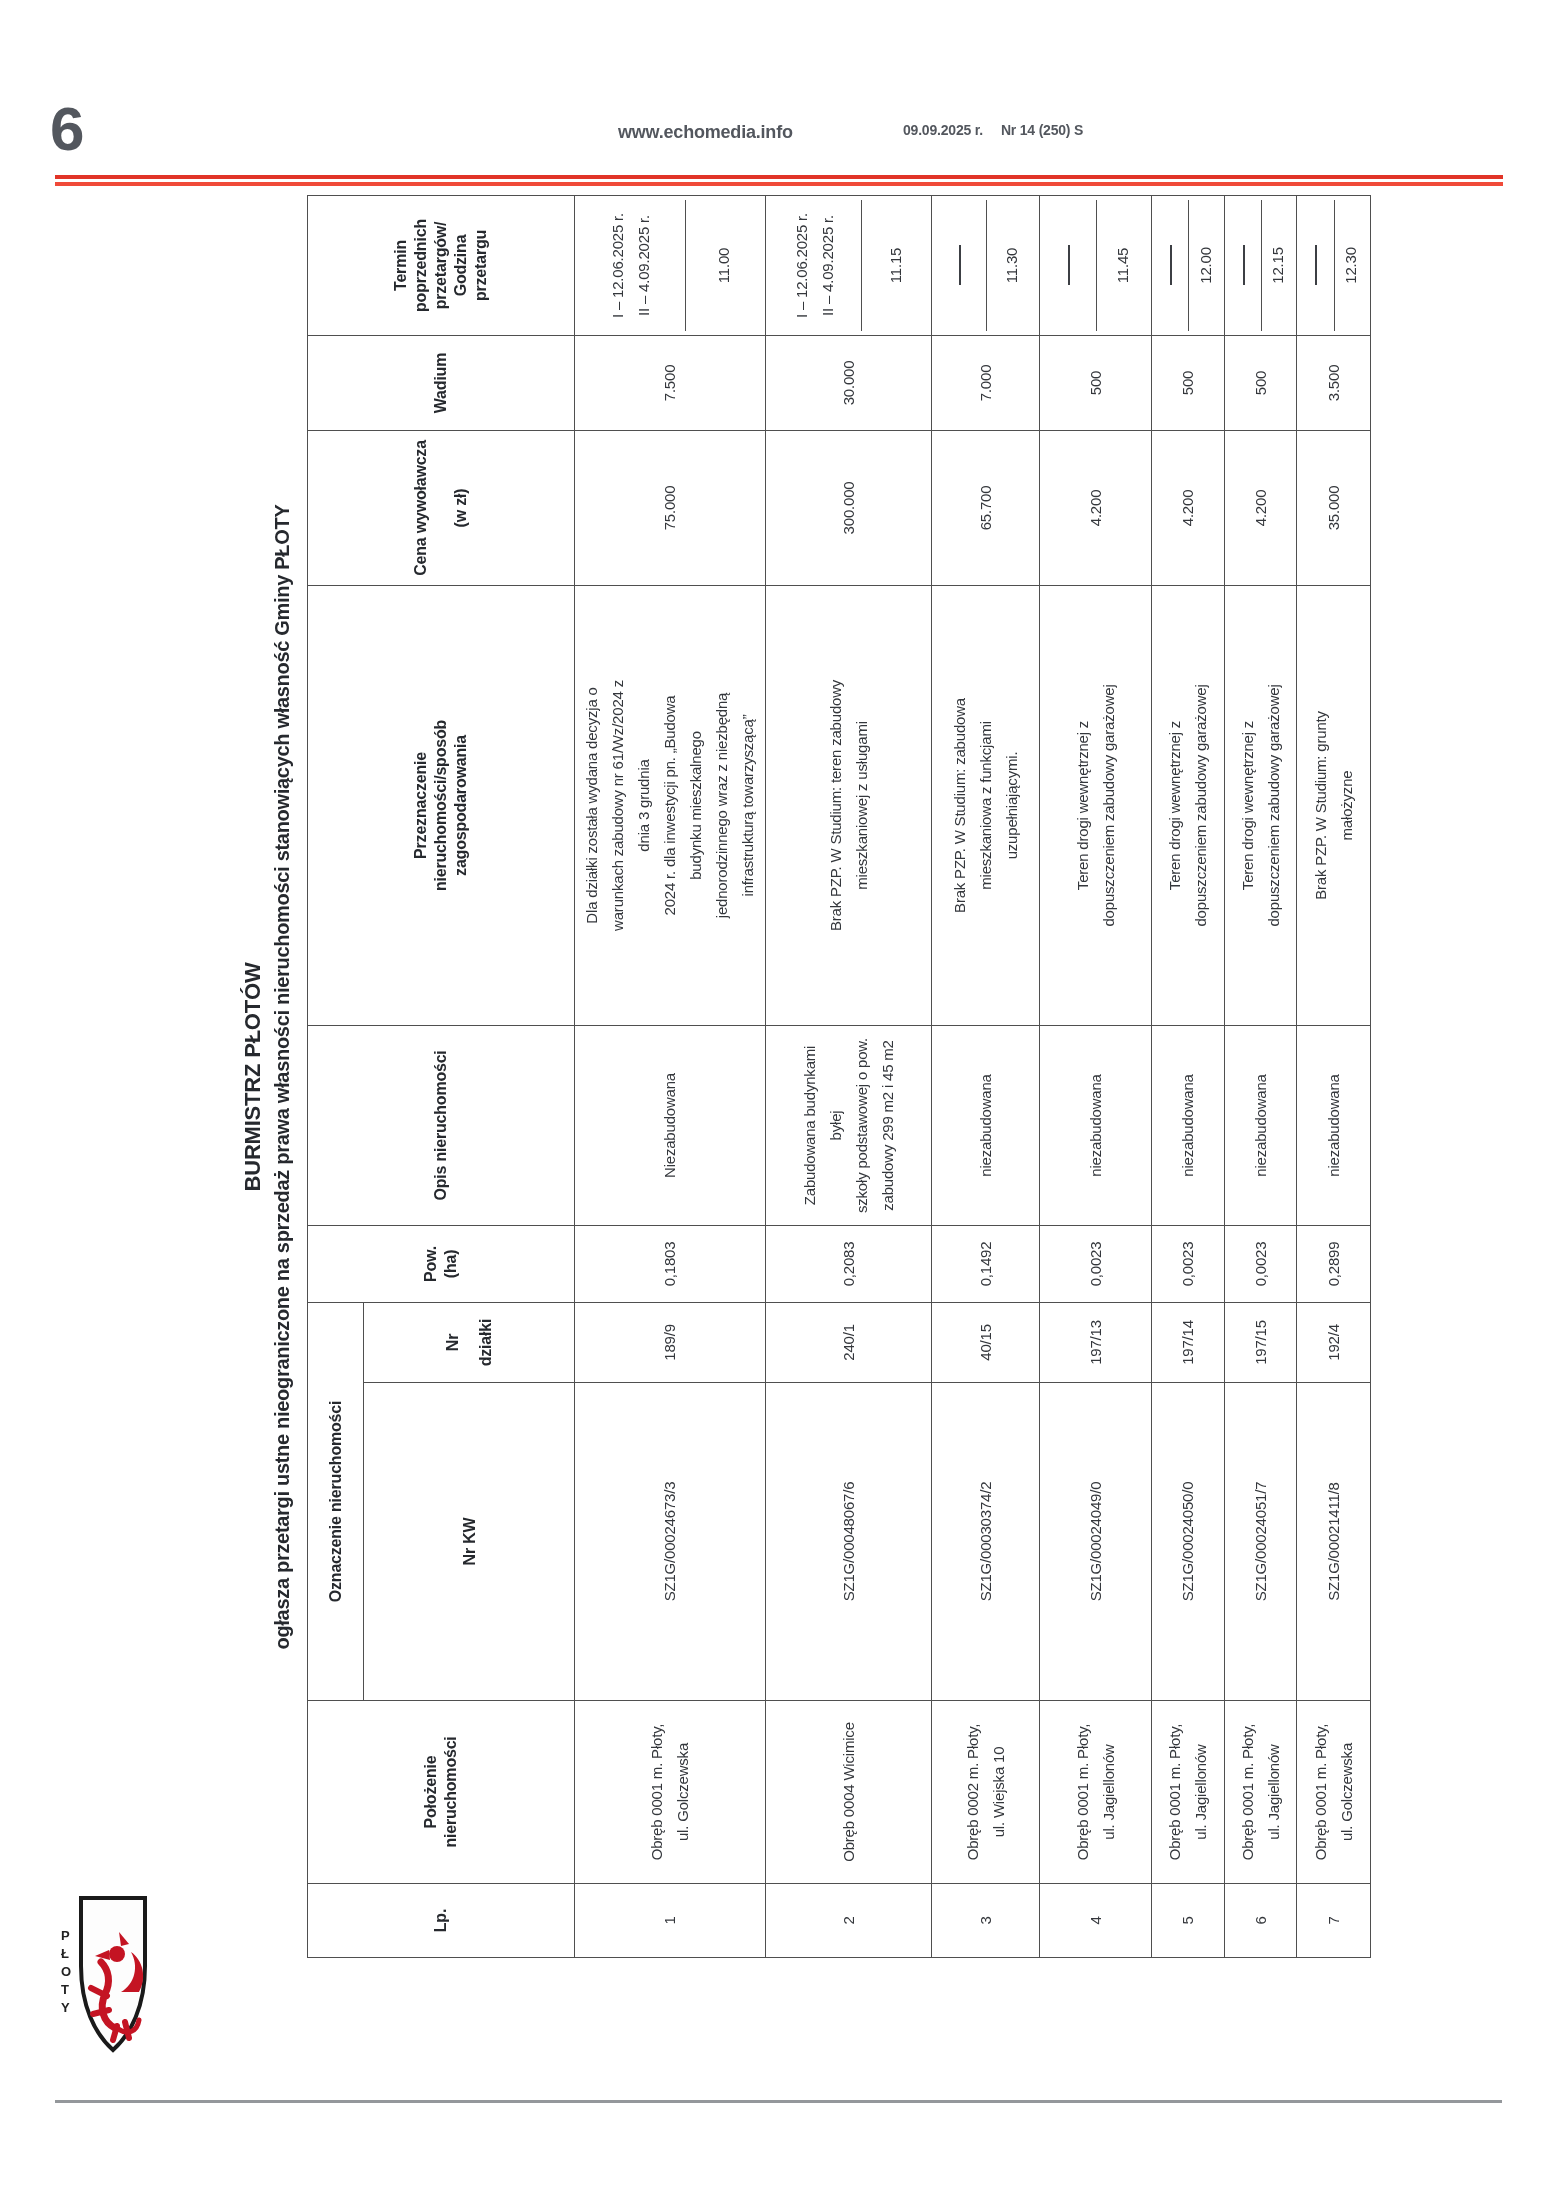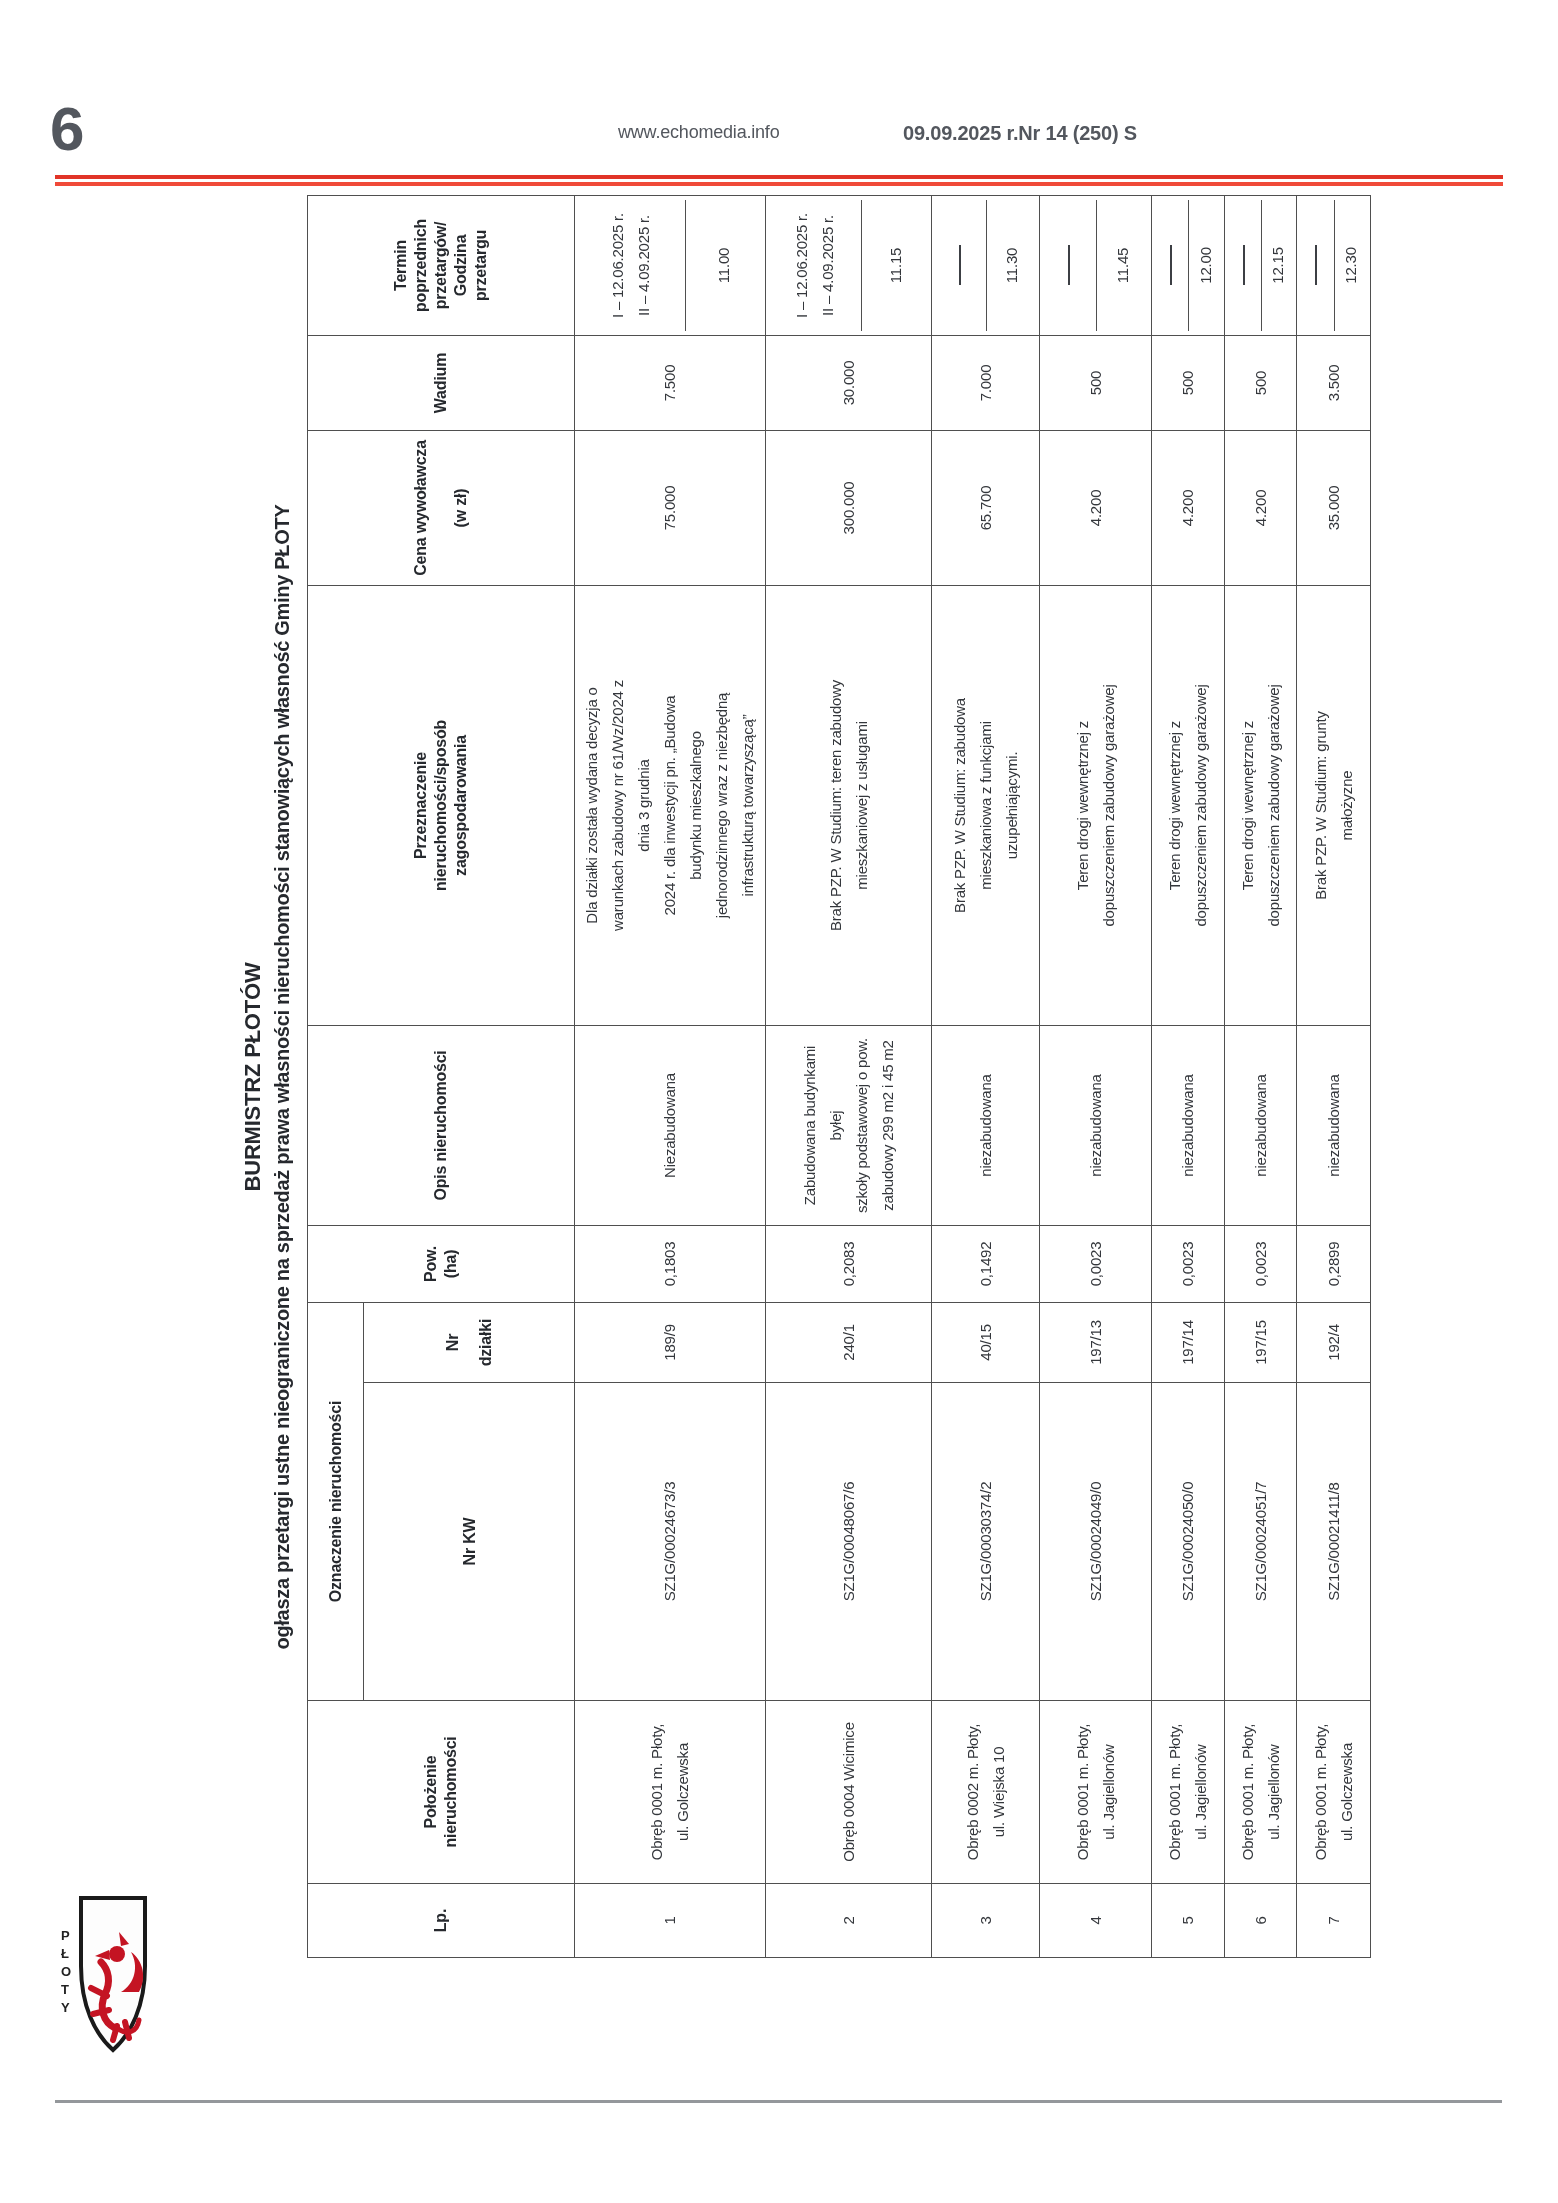--- a/index.html
+++ b/index.html
@@ -12,26 +12,26 @@
     overflow:hidden;
   }
 
   
   .page-num{
     position:absolute;left:50px;top:98px;
     font-size:62px;font-weight:bold;color:#53575e;line-height:1;
   }
   .site{
     position:absolute;left:618px;top:122px;
-    font-size:18px;font-weight:normal;color:#53575e;letter-spacing:-0.2px;
+    font-size:18px;font-weight:bold;color:#53575e;letter-spacing:-0.2px;
   }
   .issue-wrap{
     position:absolute;left:903px;top:122px;
-    display:flex;
-    font-size:20px;font-weight:bold;color:#53575e;letter-spacing:-0.2px;
+    display:flex;gap:18px;
+    font-size:14px;font-weight:bold;color:#53575e;letter-spacing:-0.2px;
   }
   .rule{position:absolute;left:55px;width:1448px;}
   .rule-1{top:175px;height:4px;background:#e13427;}
   .rule-2{top:182px;height:4px;background:#f04a39;}
 
   
   .rot-outer{
     position:absolute;left:238px;top:196px;
     width:1115px;height:1765px;
   }

